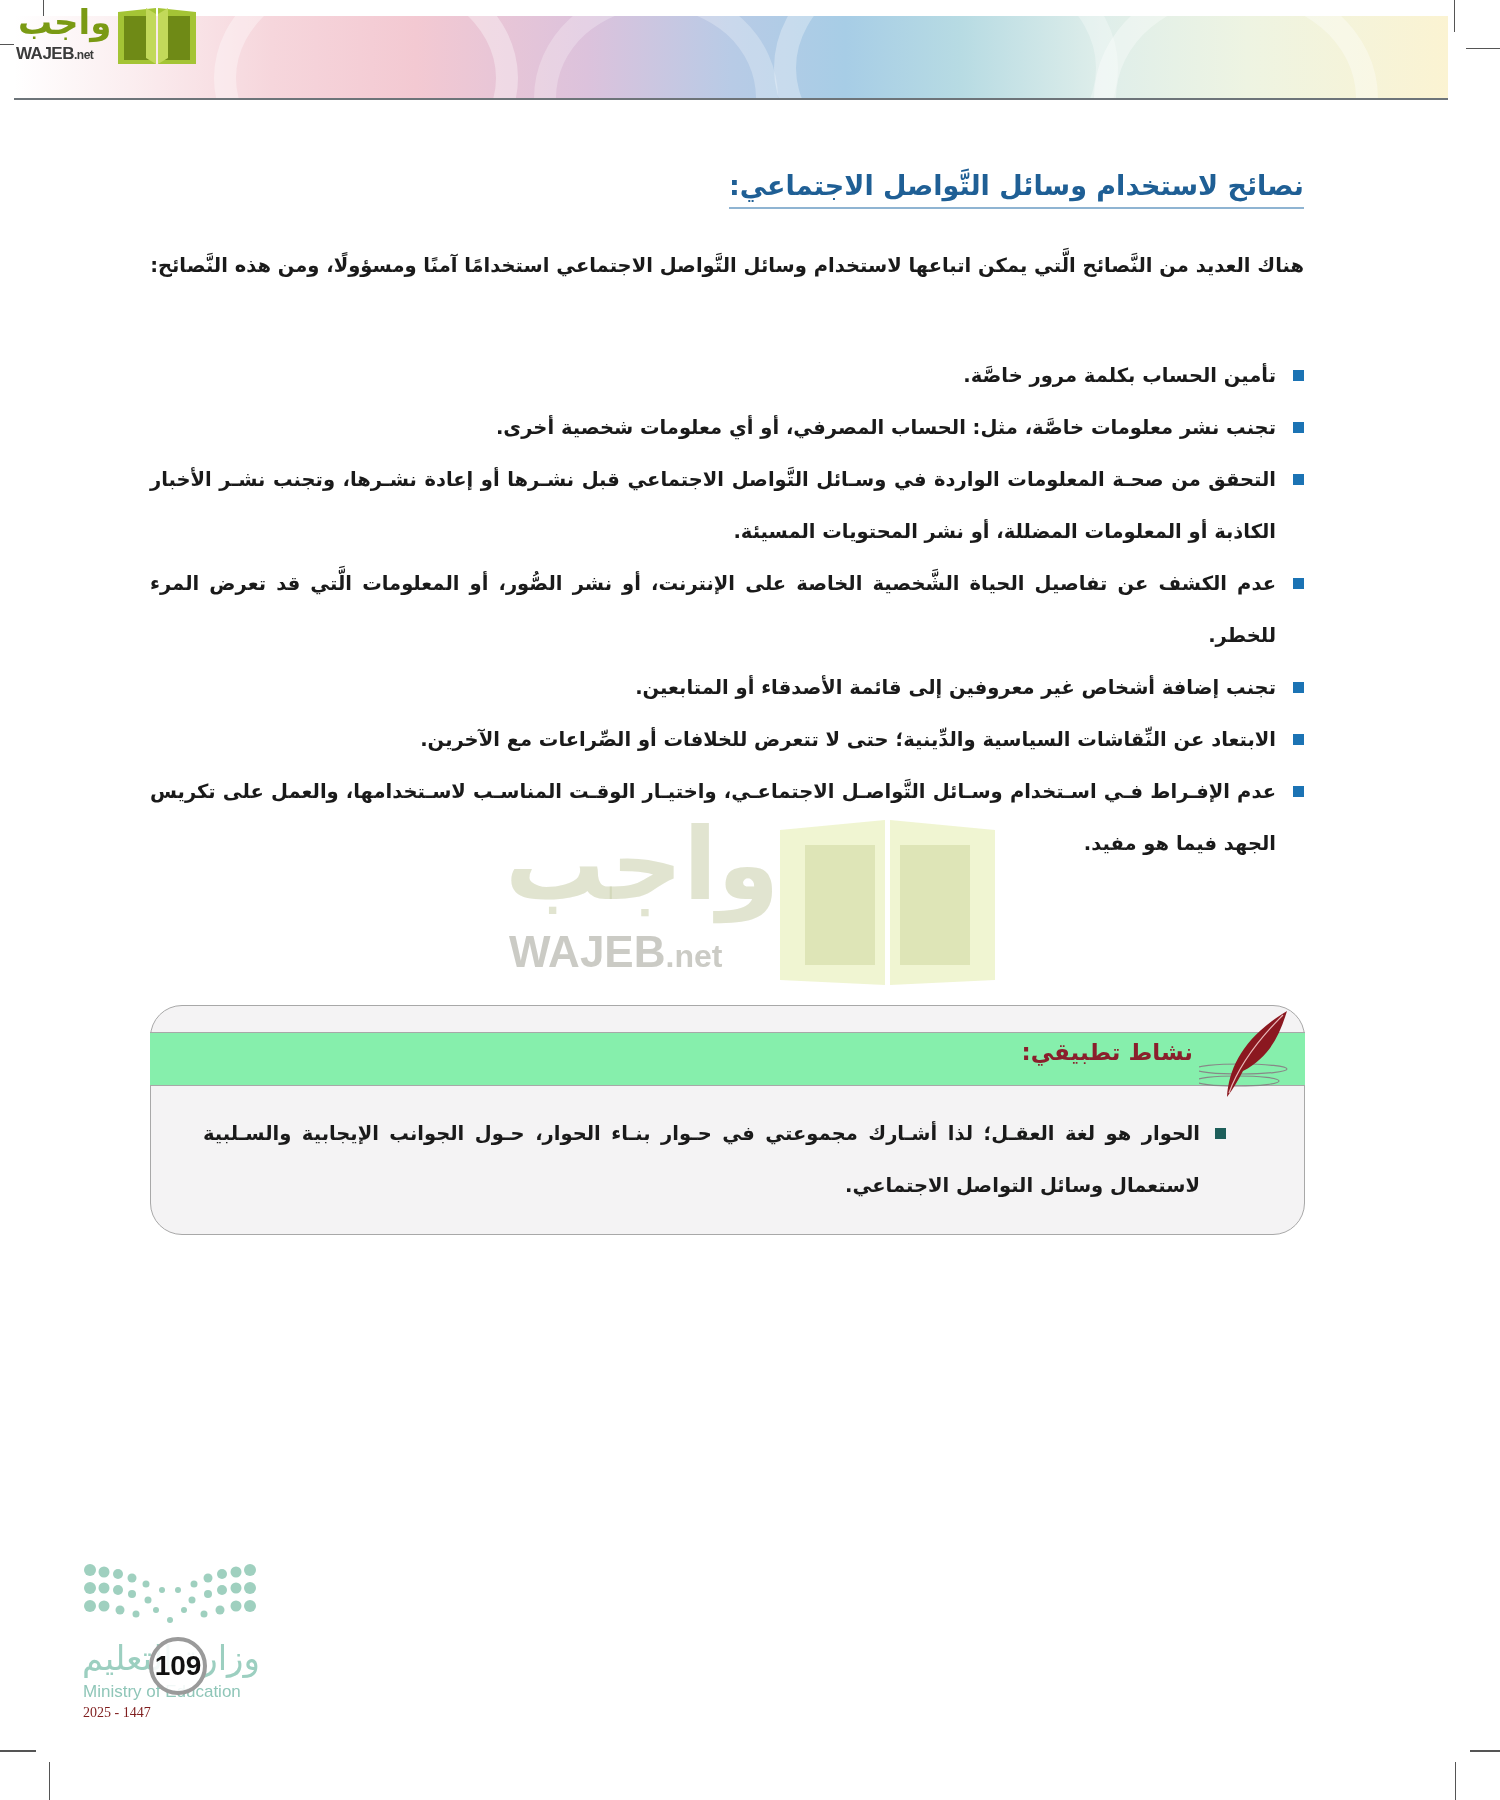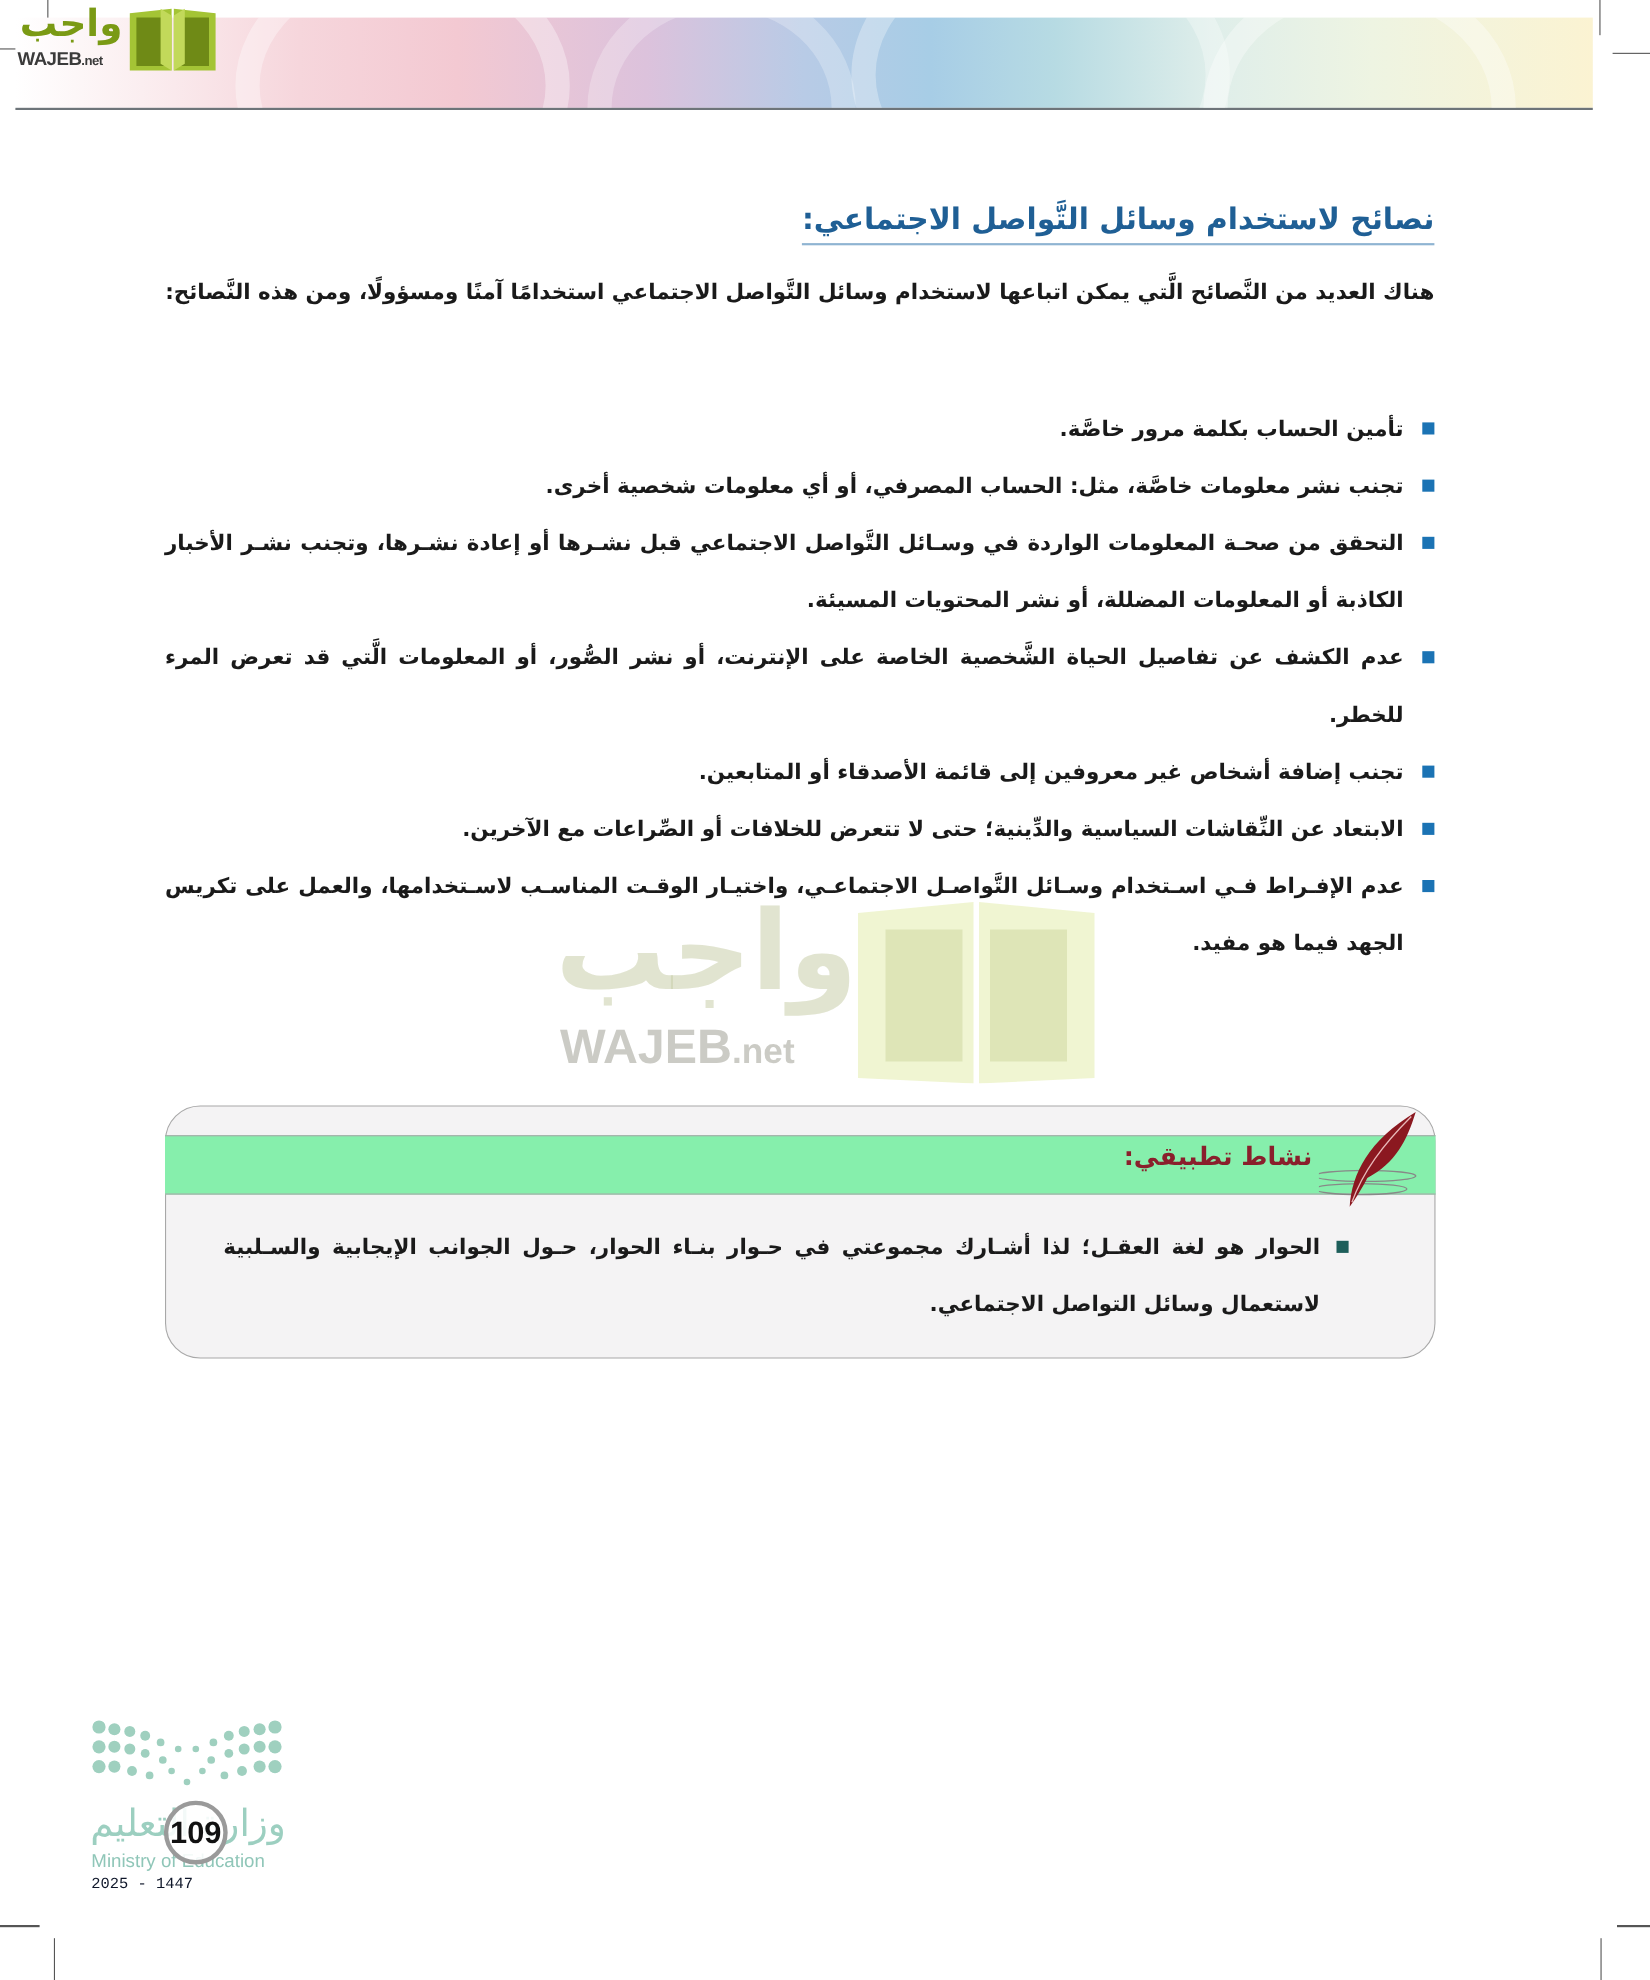--- a/index.html
+++ b/index.html
@@ -58,21 +58,21 @@
     .tips li .bullet {
       position: absolute; right: 0; top: 20px; width: 11px; height: 11px; background: #1b73b4;
     }
 
     
     .watermark { position: absolute; left: 505px; top: 815px; width: 500px; height: 170px; z-index: 0; pointer-events: none; }
     .wm-ar { position: absolute; left: 0; top: 0; font-size: 100px; font-weight: bold; color: rgba(200,205,170,0.55); direction: rtl; line-height: 100px; }
     .wm-en { position: absolute; left: 4px; top: 112px; font-size: 44px; font-weight: bold; color: rgba(160,160,150,0.55); font-family: "Liberation Sans", sans-serif; }
     .wm-en small { font-size: 32px; }
     .wm-book { position: absolute; left: 270px; top: 0; width: 225px; height: 170px; }
-    .tips, .intro, .section-title { z-index: 2; margin-top: 14px; }
+    .tips, .intro, .section-title { z-index: 2; }
 
     
     .activity {
       position: absolute; left: 150px; top: 1005px; width: 1153px; height: 228px;
       background: #f4f3f4; border: 1.5px solid #a8a8a8; border-radius: 32px;
     }
     .activity-header {
       position: absolute; left: -1px; right: -1px; top: 26px; height: 52px;
       background: #86efac; border-top: 1.5px solid #a8a8a8; border-bottom: 1.5px solid #a8a8a8;
     }
@@ -87,21 +87,21 @@
       padding-right: 26px; color: #1a1a1a;
     }
     .activity-body .bullet {
       position: absolute; right: 0; top: 20px; width: 11px; height: 11px; background: #1d5e5a;
     }
 
     
     .ministry { position: absolute; left: 80px; top: 1562px; width: 200px; height: 170px; }
     .min-ar { position: absolute; left: 2px; top: 76px; font-size: 34px; color: #9ccfc0; direction: rtl; letter-spacing: 4px; }
     .min-en { position: absolute; left: 3px; top: 120px; font-size: 17px; color: #8fc6b8; font-family: "Liberation Sans", sans-serif; }
-    .min-year { position: absolute; left: 3px; top: 143px; font-size: 14px; color: #0f172a; font-family: Liberation Mono, monospace; }
+    .min-year { position: absolute; left: 3px; top: 143px; font-size: 14px; color: #7f1d1d; font-family: Liberation Serif, serif; }
     .page-num {
       position: absolute; left: 149px; top: 1637px; width: 50px; height: 50px; border-radius: 50%;
       border: 4px solid #9a9a9a; background: rgba(255,255,255,0.88);
       display: flex; align-items: center; justify-content: center;
       font-size: 28px; font-weight: bold; color: #111; font-family: "Liberation Sans", sans-serif;
     }
   </style>
 </head>
 <body>
 

